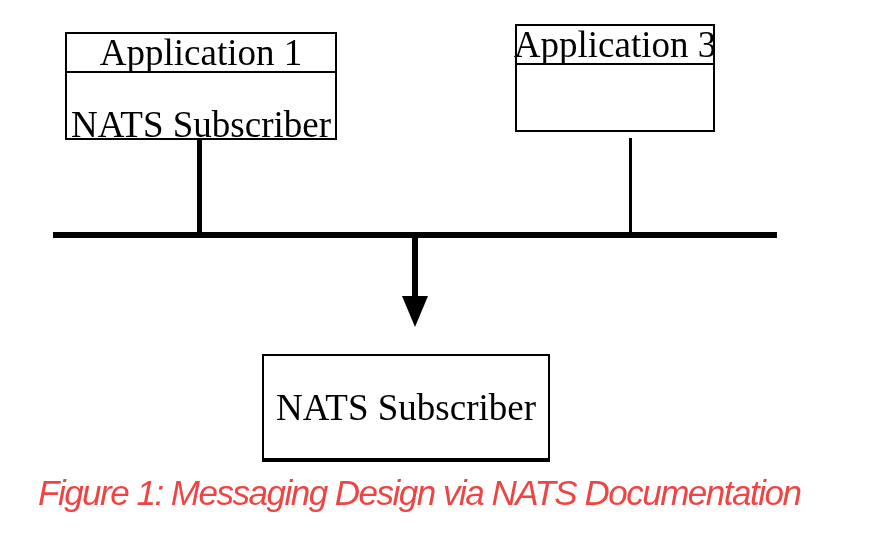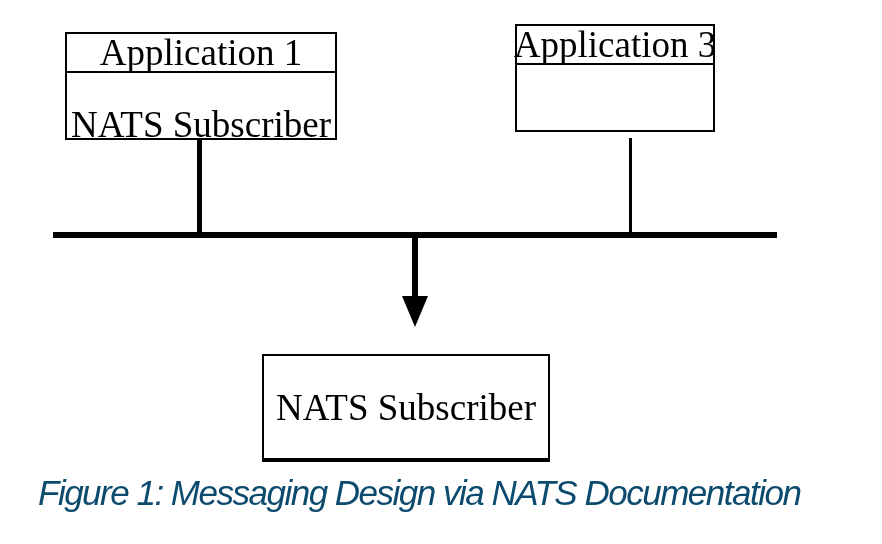--- a/index.html
+++ b/index.html
@@ -81,21 +81,21 @@
   }
   .figure-caption {
     position: absolute;
     left: 38px;
     top: 472px;
     font-family: "Liberation Sans", sans-serif;
     font-style: italic;
     font-size: 35px;
     line-height: 42px;
     letter-spacing: -1.5px;
-    color: #0c4a6e;
+    color: #ef4444;
     white-space: nowrap;
   }
 </style>
 </head>
 <body>
 
 <div class="canvas">
 
   <div class="node-box" style="left:65px; top:32px; width:272px; height:108px;">
     <div class="node-row divided">Application 1</div>

